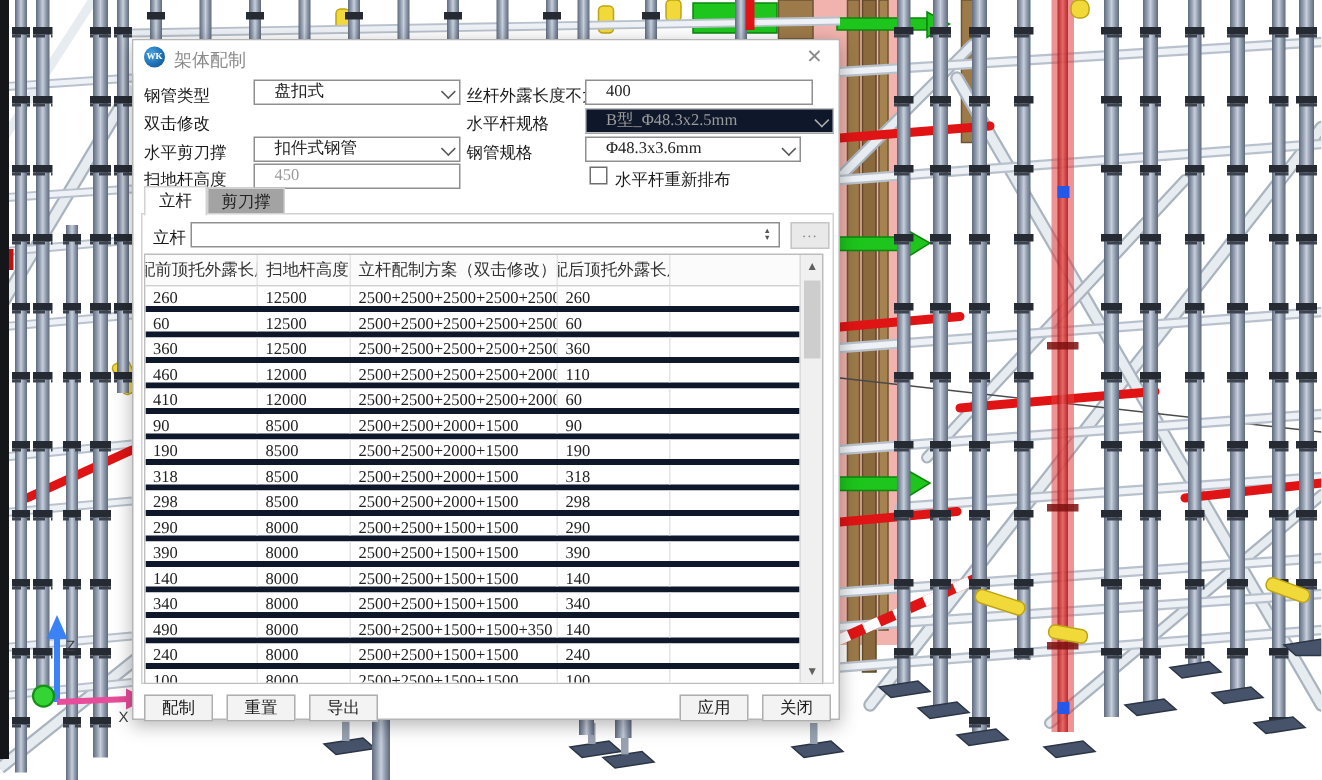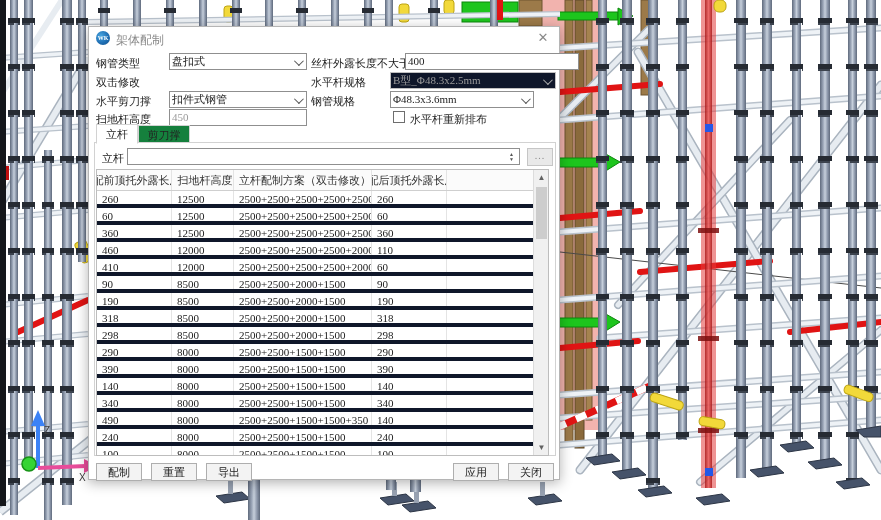--- a/index.html
+++ b/index.html
@@ -13,34 +13,34 @@
   .titlebar{position:absolute;left:0;top:0;right:0;height:22px;background:#fff;}
   .app-ico{position:absolute;left:7px;top:4px;width:14px;height:14px;border-radius:50%;
            background:radial-gradient(circle at 35% 35%,#4aa6e0 0%,#1f6fb4 55%,#134f85 100%);
            color:#fff;font-size:6px;line-height:14px;text-align:center;font-weight:bold;}
   .title{position:absolute;left:27px;top:5px;color:#8a8a8a;font-size:12px;}
   .close{position:absolute;right:8px;top:3px;width:16px;height:16px;color:#8a8a8a;font-size:13px;
          line-height:16px;text-align:center;cursor:pointer;}
 
   .lbl{position:absolute;color:#1a1a1a;white-space:nowrap;}
   .field{position:absolute;height:17px;box-sizing:border-box;border:1px solid #8f8f8f;background:#fff;
-         line-height:15px;padding-left:2px;white-space:nowrap;overflow:hidden;}
+         line-height:15px;padding-left:13px;white-space:nowrap;overflow:hidden;}
   .combo{padding-right:16px;}
   .combo .dd{position:absolute;right:5px;top:5px;width:6px;height:6px;border-right:1px solid #555;
              border-bottom:1px solid #555;transform:rotate(45deg) translateY(-2px);}
   .combo.dis{background:#0f172a;color:#9b9b9b;border-color:#c0c0c0;}
   .combo.dis .dd{border-color:#adadad;}
   .inputv{color:#222;}
   .inputv.ghost{color:#9a9a9a;}
   .spin{position:absolute;right:1px;top:1px;width:13px;height:13px;font-size:5px;color:#555;
         display:flex;flex-direction:column;align-items:center;justify-content:center;line-height:5px;}
   .chk{position:absolute;width:12px;height:12px;border:1px solid #6e6e6e;background:#fff;box-sizing:border-box;}
 
   .tab{position:absolute;height:19px;box-sizing:border-box;border:1px solid #d2d2d2;text-align:center;
-       line-height:18px;background:#15803d;}
+       line-height:18px;background:#a3a3a3;}
   .tab.active{background:#fff;border-bottom:1px solid #fff;height:20px;z-index:2;}
   .panel{position:absolute;left:5px;top:115px;width:462px;height:314px;border:1px solid #d2d2d2;
          background:#fff;box-sizing:border-box;}
 
   .morebtn{position:absolute;height:18px;box-sizing:border-box;border:1px solid #c6c6c6;background:#e9e9e9;
            color:#8a8a8a;text-align:center;line-height:10px;font-size:10px;letter-spacing:1px;}
 
   
   .grid{position:absolute;left:7px;top:142px;width:453px;height:287px;border:1px solid #bdbdbd;
         box-sizing:border-box;background:#fff;}
@@ -316,21 +316,21 @@
     <div class="title">架体配制</div>
     <div class="close">✕</div>
   </div>
 
   <div class="lbl" style="left:7px;top:29px">钢管类型</div>
   <div class="field combo" style="left:80px;top:26px;width:138px">
     <span>盘扣式</span>
     <span class="dd"></span>
   </div>
   <div class="lbl" style="left:222px;top:29px">丝杆外露长度不大于</div>
-  <div class="field" style="left:316px;top:26px;width:174px">
+  <div class="field" style="left:301px;top:26px;width:152px">
     <span class="inputv">400</span>
   </div>
 
   <div class="lbl" style="left:7px;top:48px">双击修改</div>
   <div class="lbl" style="left:222px;top:48px">水平杆规格</div>
   <div class="field combo dis" style="left:301px;top:45px;width:166px">
     <span>B型_Φ48.3x2.5mm</span>
     <span class="dd"></span>
   </div>
 

